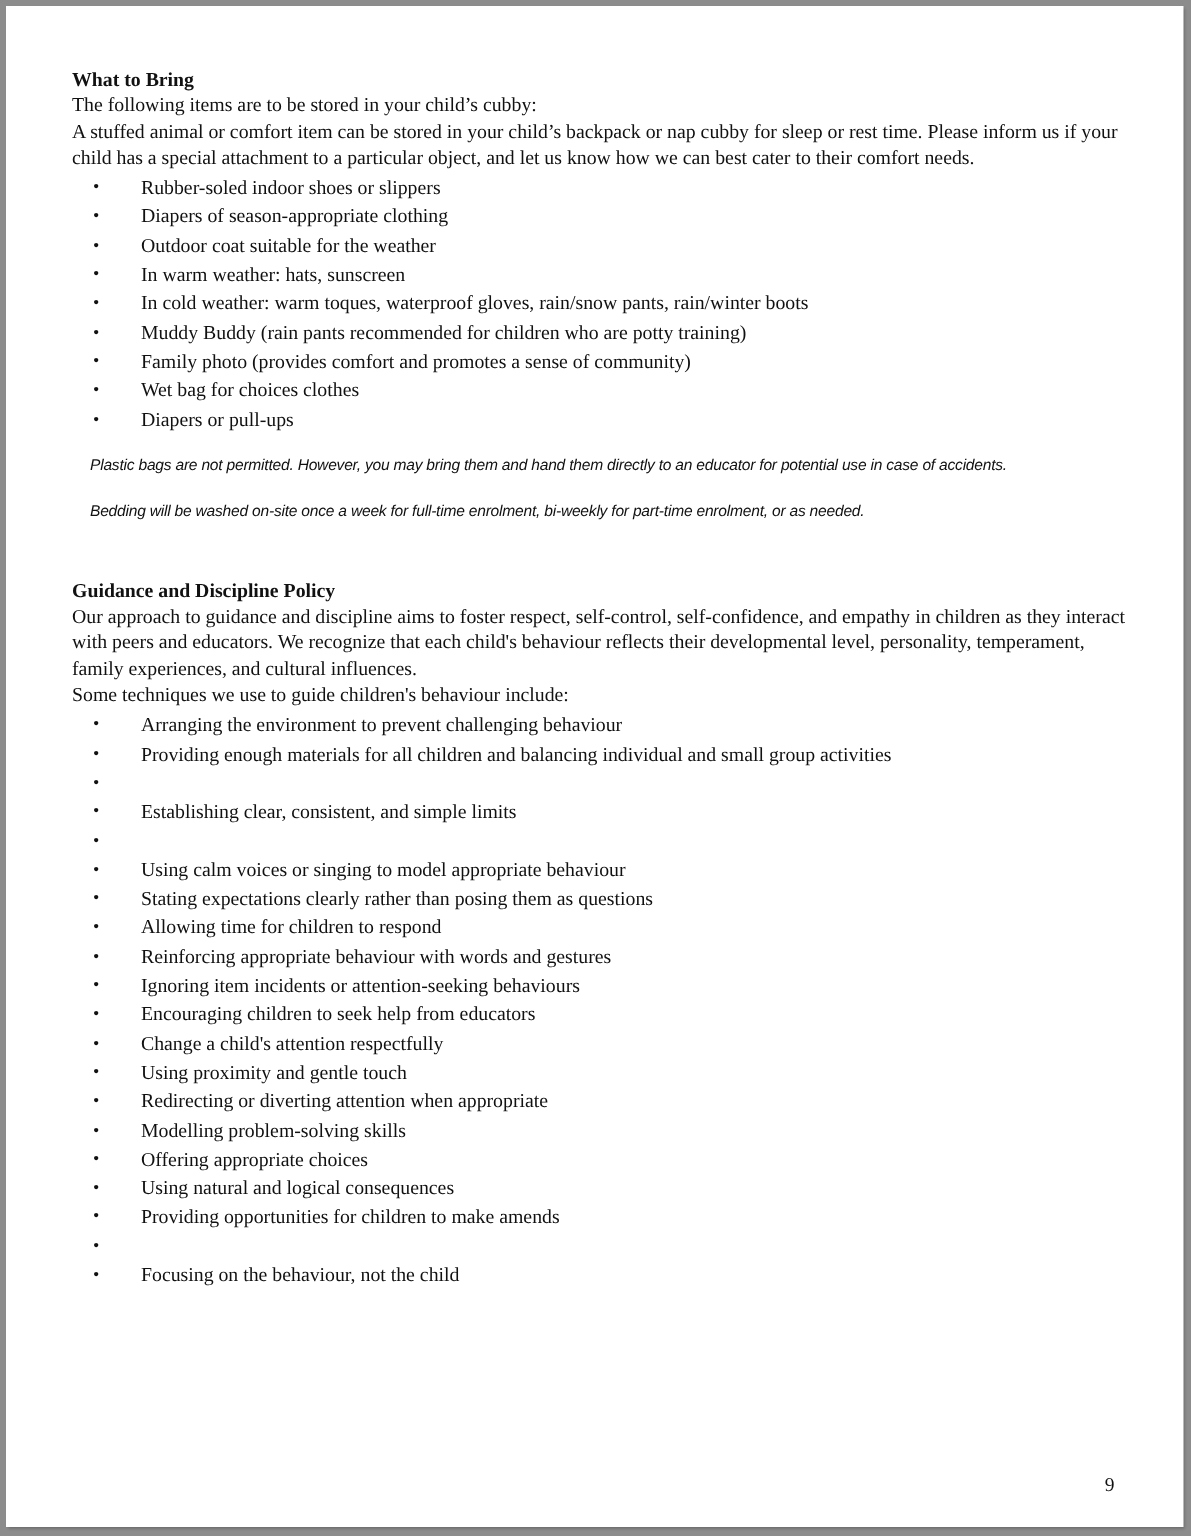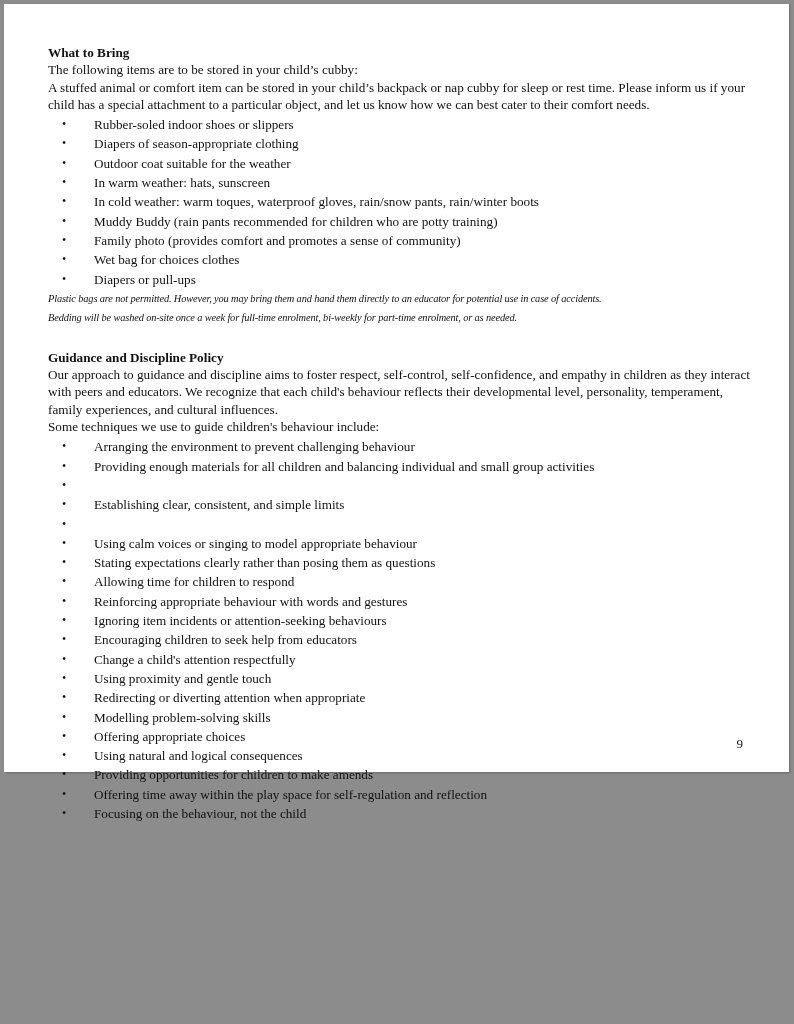--- a/index.html
+++ b/index.html
@@ -11,21 +11,21 @@
       height: 1024px;
       background: #8c8c8c;
       position: relative;
       overflow: hidden;
     }
     .page {
       position: absolute;
       left: 4px;
       top: 4px;
       width: 785px;
-      height: 768px;
+      height: 1014px;
       background: #ffffff;
       box-shadow: 1px 1px 2px rgba(0,0,0,0.25);
     }
     .content {
       position: absolute;
       left: 44px;
       top: 40px;
       width: 705px;
       font-family: "Liberation Serif", "DejaVu Serif", serif;
       font-size: 13.2px;
@@ -53,25 +53,25 @@
       white-space: nowrap;
     }
     ul.bullets li .bullet {
       position: absolute;
       left: 14px;
       top: 0;
       font-size: 12px;
     }
     .italic-note {
       font-style: italic;
-      font-family: Liberation Serif, serif;
+      font-family: Liberation Sans, sans-serif;
       font-size: 10.4px;
       letter-spacing: -0.15px;
       line-height: 19.5px;
-      margin: 0;
+      margin: 12px;
       white-space: nowrap;
     }
     .section-gap {
       height: 21px;
     }
     .page-number {
       position: absolute;
       right: 46px;
       bottom: 20px;
       font-family: "Liberation Serif", "DejaVu Serif", serif;
@@ -122,21 +122,21 @@
           <li><span class="bullet">•</span><span>Reinforcing appropriate behaviour with words and gestures</span></li>
           <li><span class="bullet">•</span><span>Ignoring item incidents or attention-seeking behaviours</span></li>
           <li><span class="bullet">•</span><span>Encouraging children to seek help from educators</span></li>
           <li><span class="bullet">•</span><span>Change a child's attention respectfully</span></li>
           <li><span class="bullet">•</span><span>Using proximity and gentle touch</span></li>
           <li><span class="bullet">•</span><span>Redirecting or diverting attention when appropriate</span></li>
           <li><span class="bullet">•</span><span>Modelling problem-solving skills</span></li>
           <li><span class="bullet">•</span><span>Offering appropriate choices</span></li>
           <li><span class="bullet">•</span><span>Using natural and logical consequences</span></li>
           <li><span class="bullet">•</span><span>Providing opportunities for children to make amends</span></li>
-          <li><span class="bullet">•</span><span>Offering time away within the play space for self-regulation and reflection</span></li>
+          <li><span class="bullet">•</span></li>
           <li><span class="bullet">•</span><span>Focusing on the behaviour, not the child</span></li>
         </ul>
     </section>
 
   </div>
 
   <div class="page-number">9</div>
 </div>
 
 </body></html>

